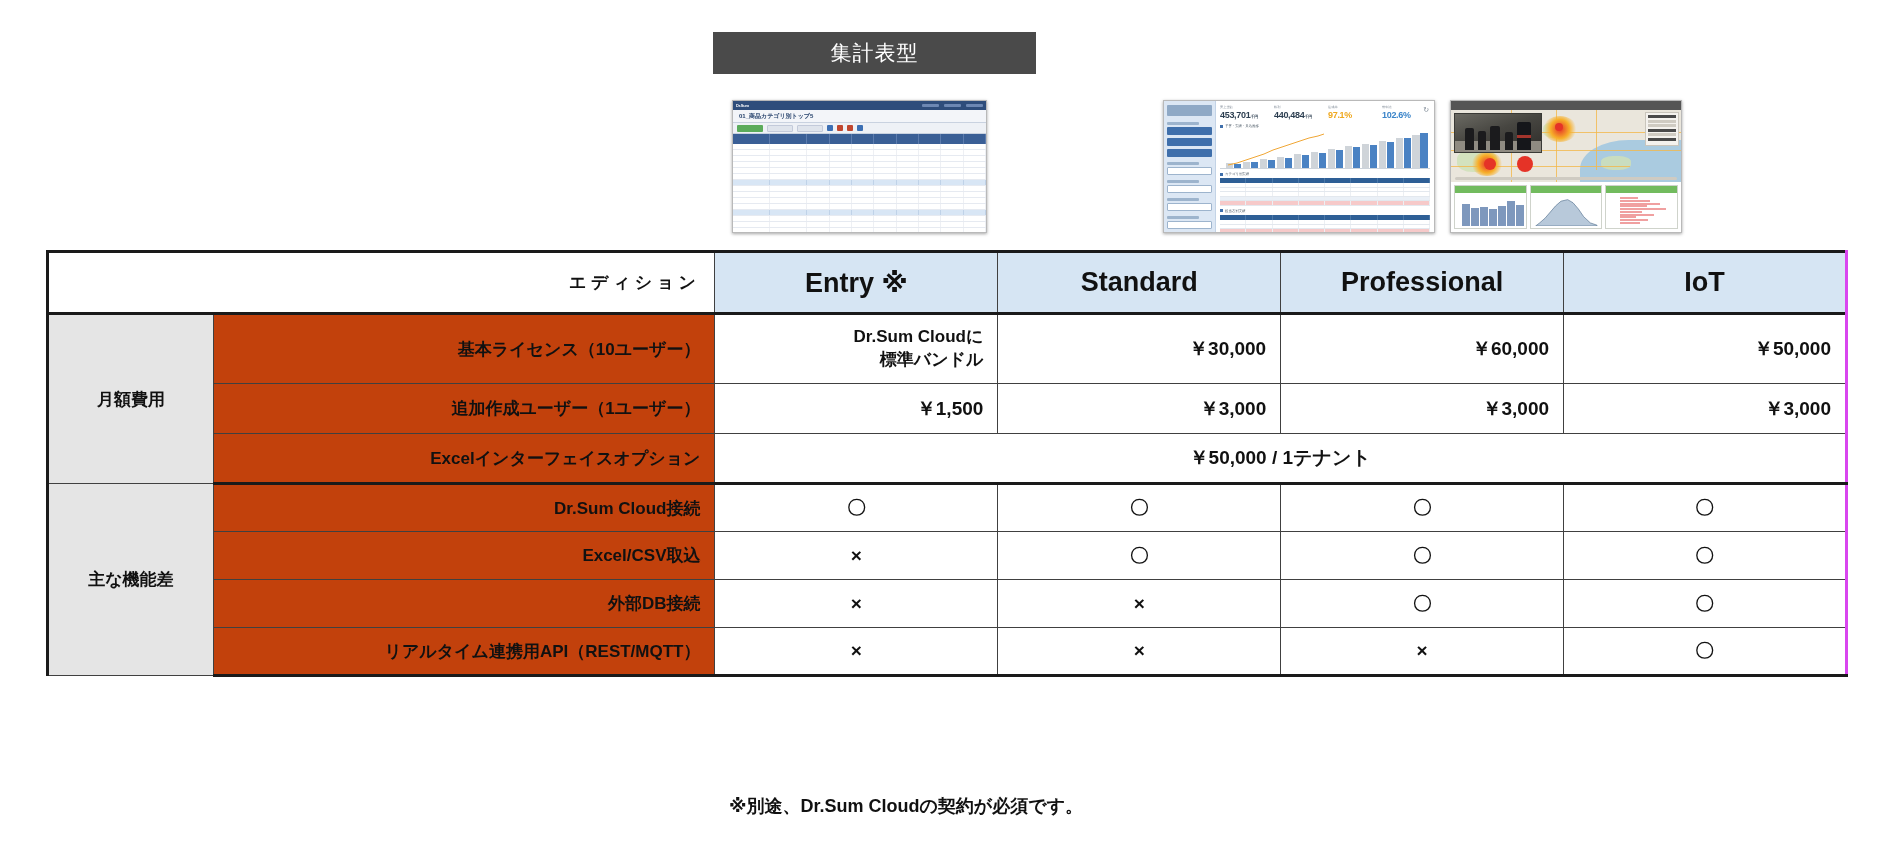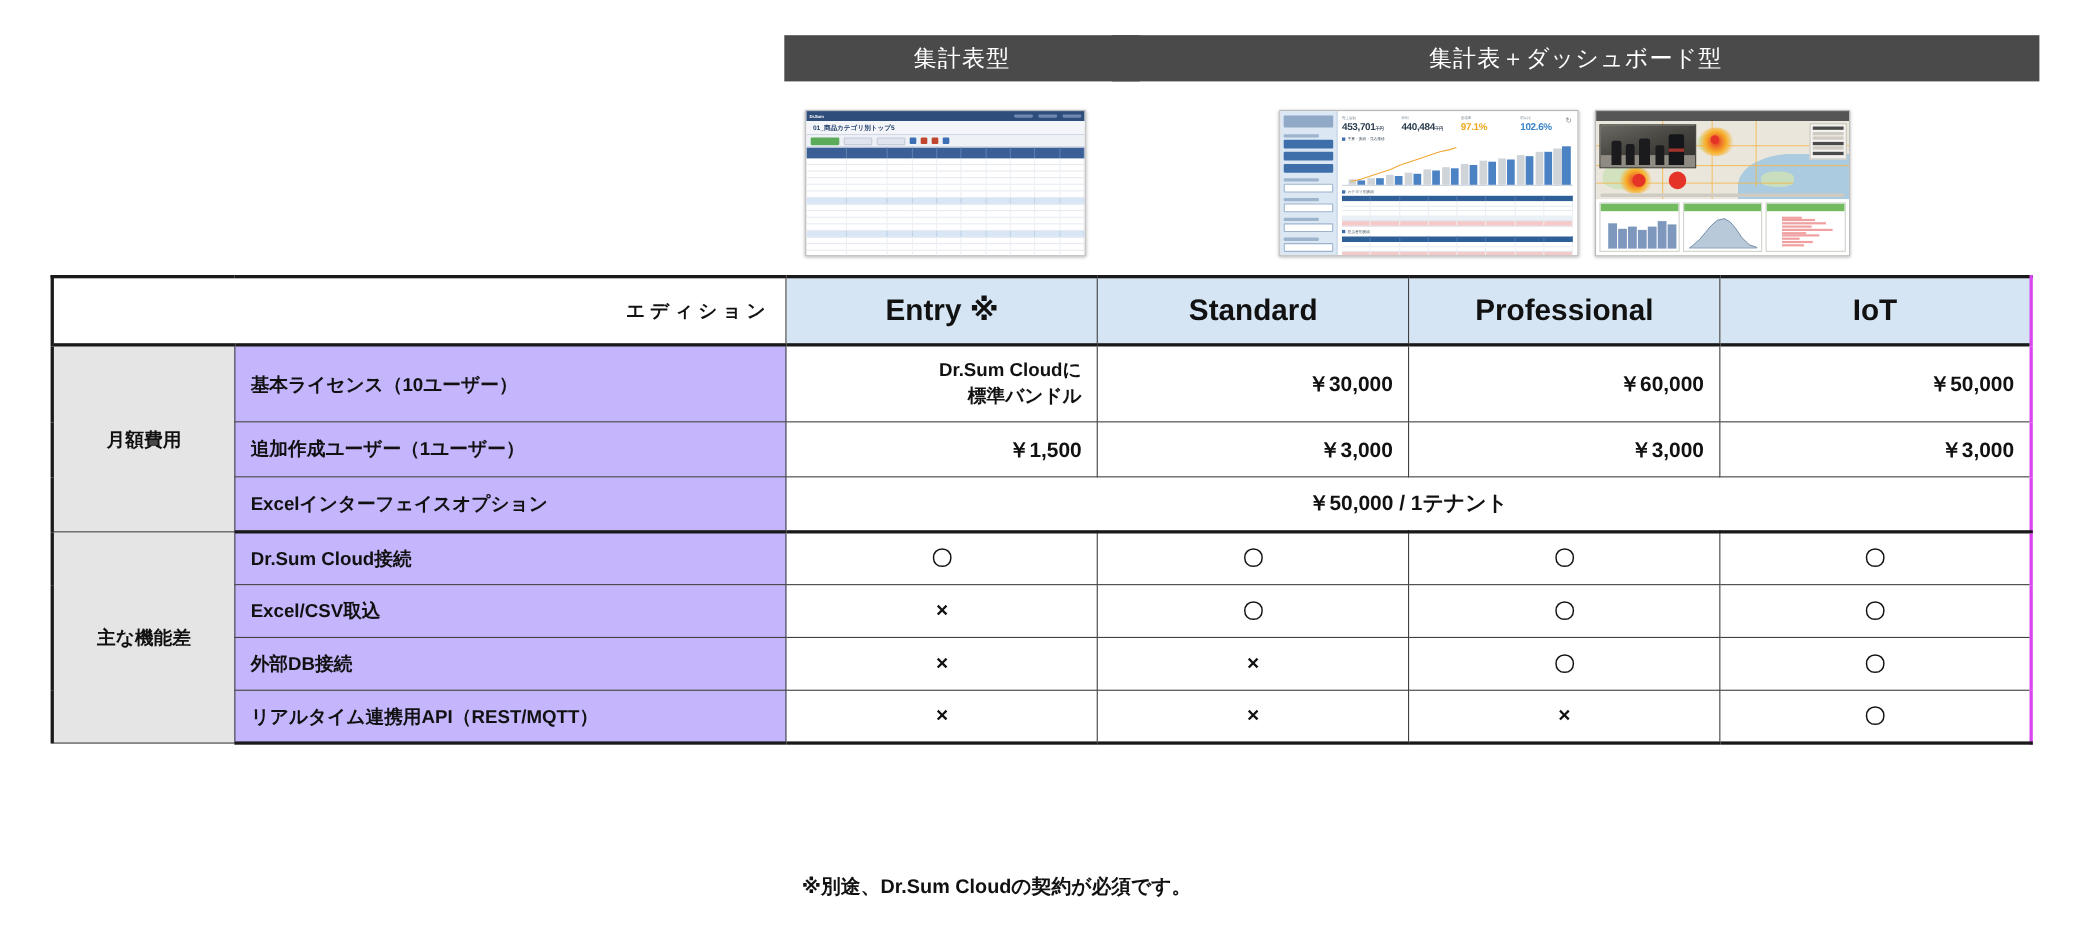--- a/index.html
+++ b/index.html
@@ -168,21 +168,21 @@
   .cmp .outer-top td{border-top:3px solid #1a1a1a;}
   .cmp .thick-bottom td{border-bottom:3px solid #1a1a1a;}
   .cmp .lbl-cell{border-left:3px solid #1a1a1a;}
   .cmp .last-col{border-right:3px solid #d946ef;}
 
   .hdr-blank{height:62px;background:#ffffff;text-align:right;font-size:17px;
     letter-spacing:4.5px;color:#111;font-weight:normal;}
   .hdr-ed{height:62px;background:#d6e5f3;text-align:center;font-size:27px;color:#111;}
 
   .grp-cell{background:#e5e5e5;text-align:center;font-size:17px;vertical-align:middle;}
-  .item-cell{background:#c4b5fd;text-align:left;font-size:17px;}
+  .item-cell{background:#c2410c;text-align:right;font-size:17px;}
   .val-cell{background:#ffffff;text-align:right;font-size:19px;white-space:nowrap;}
   .val-cell.center{text-align:right;}
   .val-cell.two-line{font-size:17px;line-height:1.35;}
   .mark-cell{background:#ffffff;text-align:center;font-size:19px;font-weight:normal;}
 
   .r-price{height:70px;}
   .r-price2{height:50px;}
   .r-excel{height:50px;}
   .r-feat{height:48px;}
 
@@ -195,23 +195,20 @@
     text-align:center;
     font-size:18px;font-weight:bold;color:#111;
   }
 </style>
 </head>
 <body>
 
 <div class="banner-row">
   <div class="banner" id="banner-table">
     <span>集計表型</span>
-  </div>
-  <div class="banner" id="banner-dash">
-    <span>集計表＋ダッシュボード型</span>
   </div>
 </div>
 
 <div class="shot" id="shot-table">
   <div class="t1-titlebar">
     <span class="t1-logo">Dr.Sum</span>
     <span class="t1-menu">
         <i></i>
         <i></i>
         <i></i>

